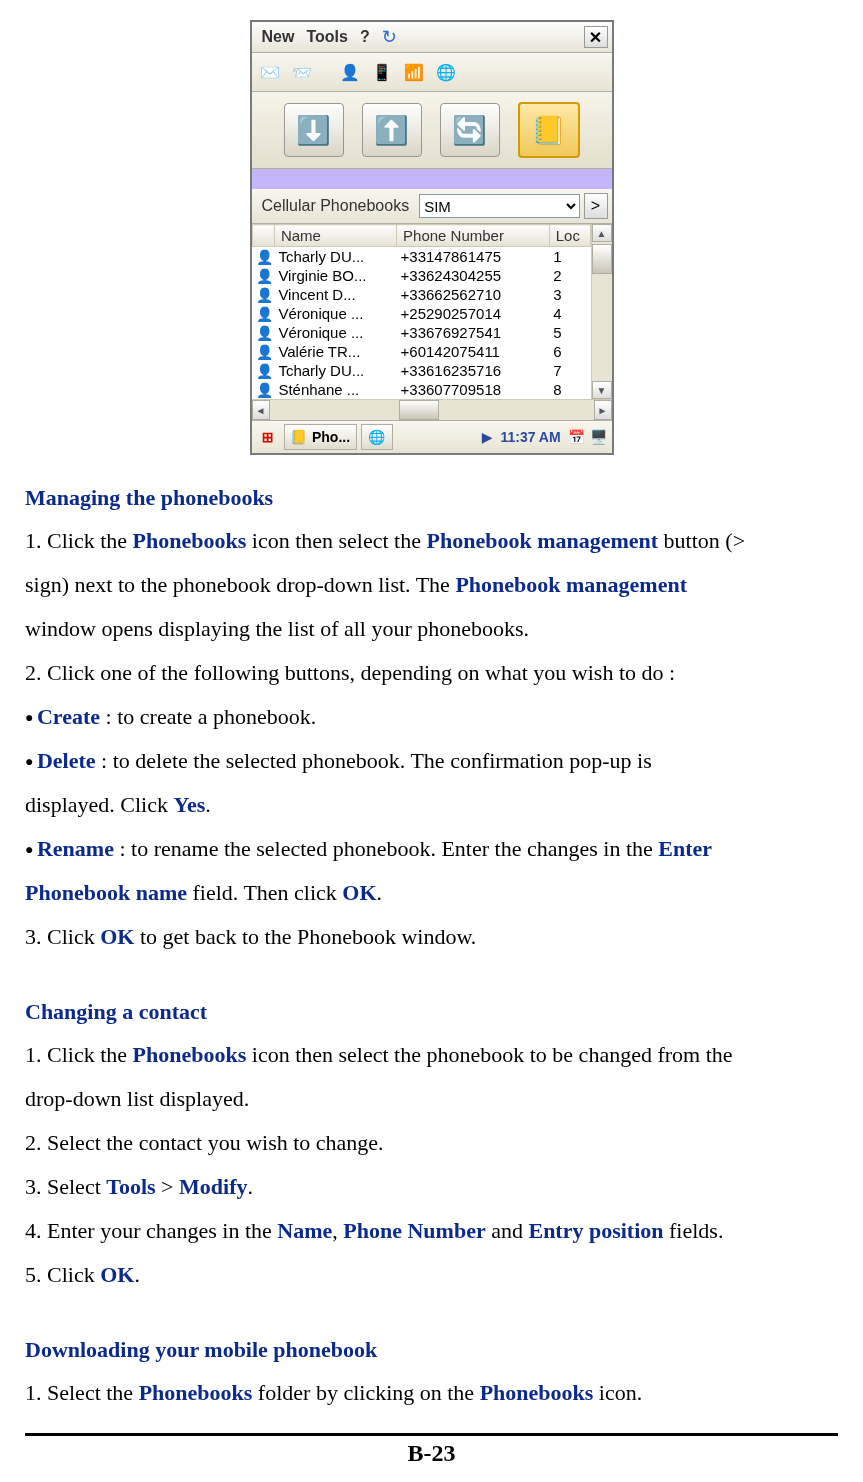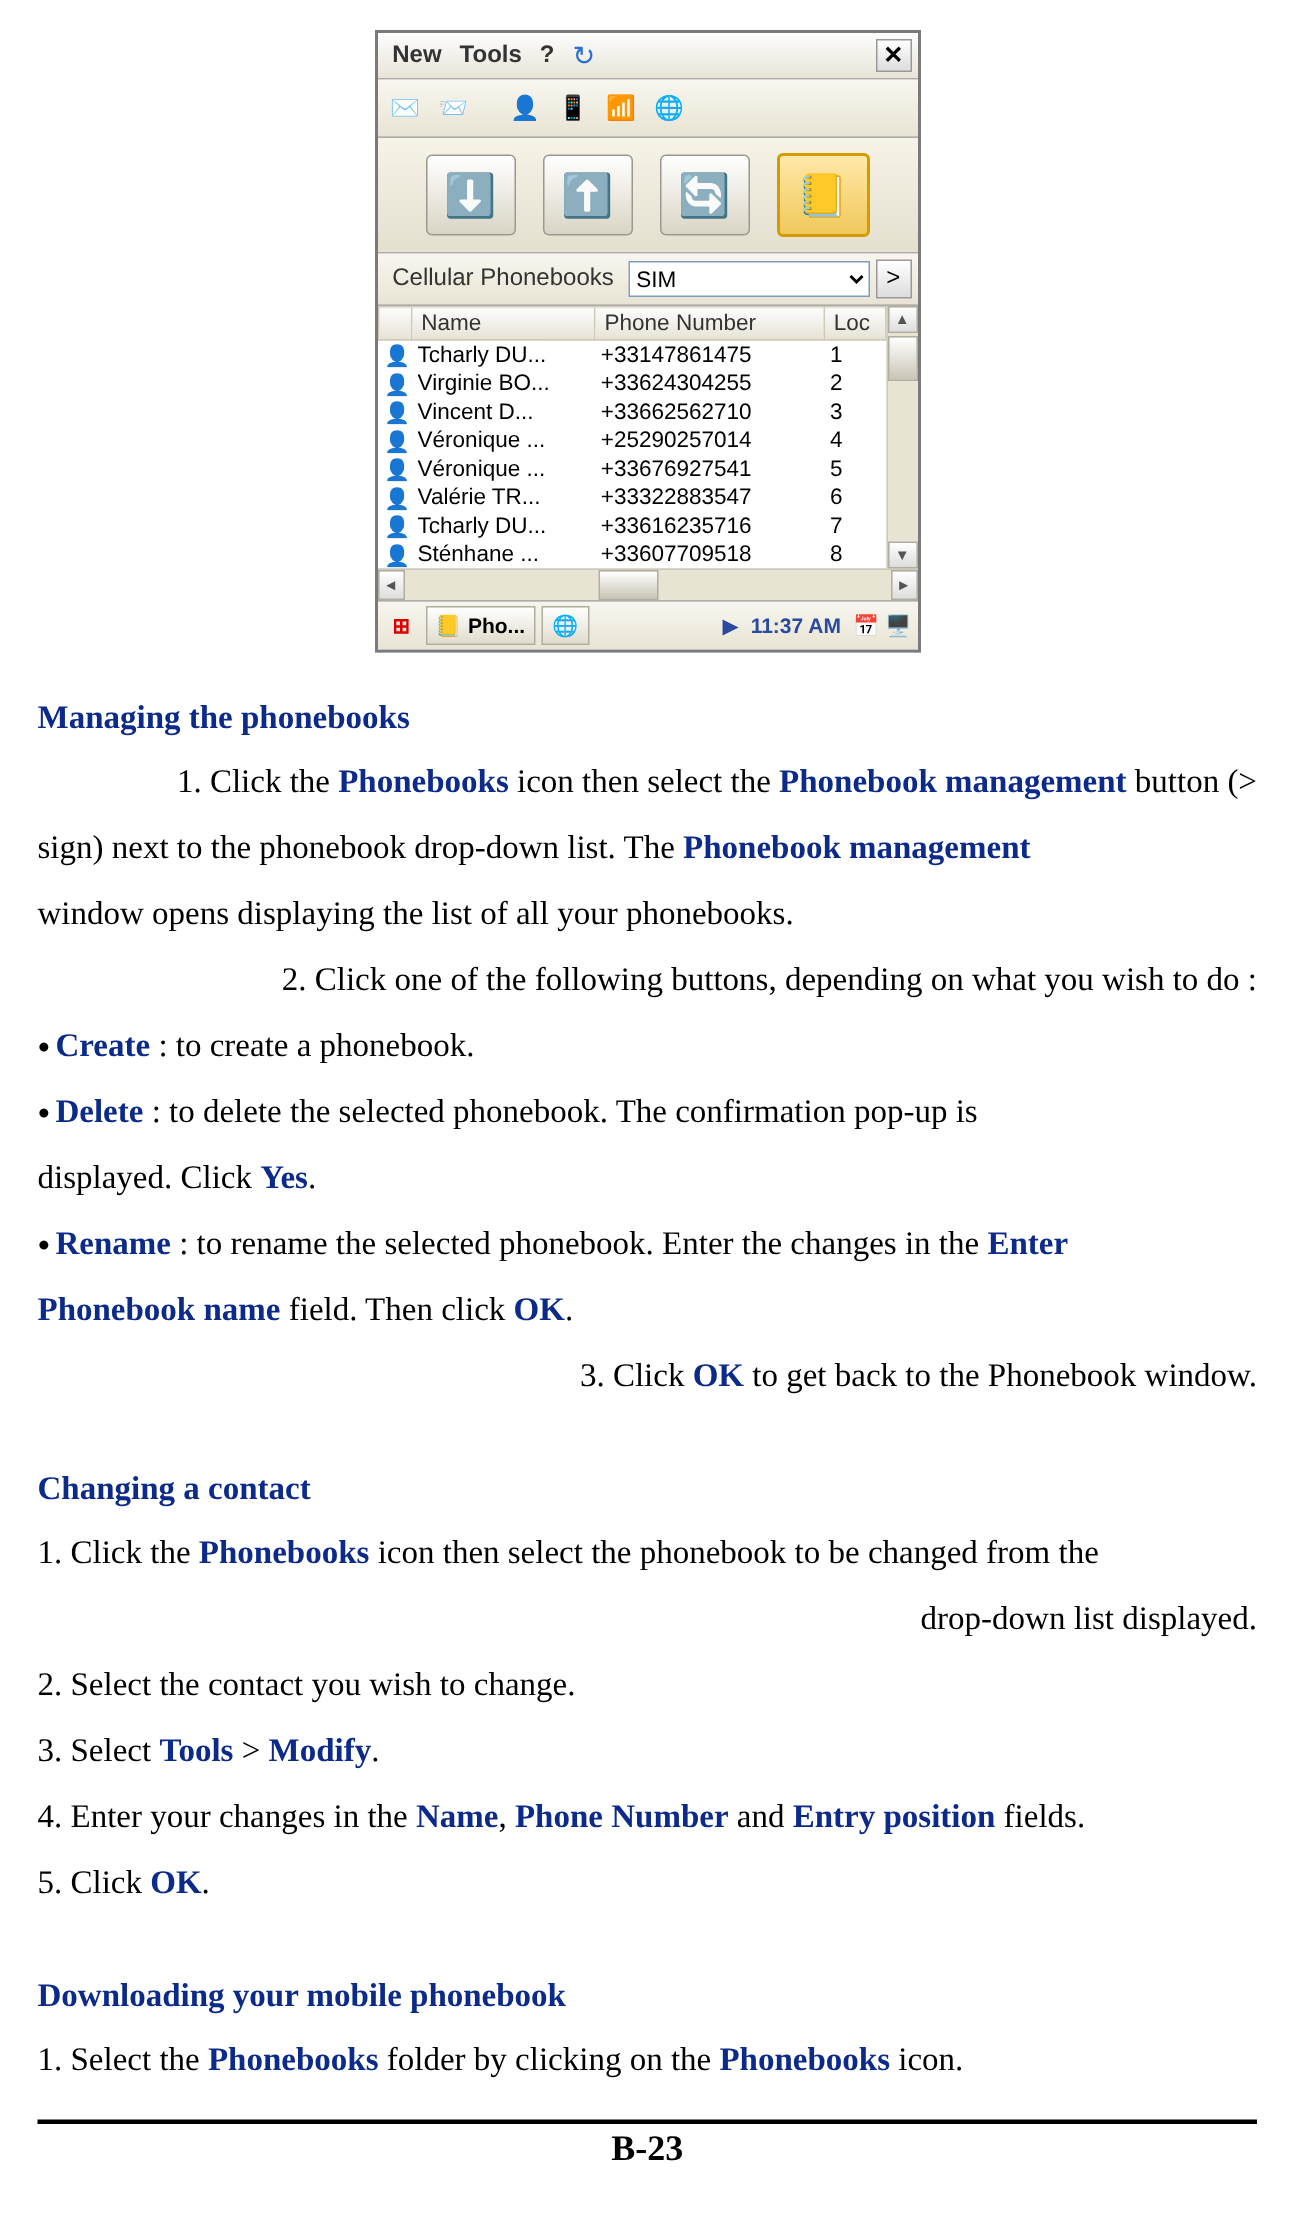--- a/index.html
+++ b/index.html
@@ -88,20 +88,21 @@
     border: 2px solid #d59a00;
     background: linear-gradient(#ffe9a8,#f0c85a);
   }
   .selrow {
     display: flex;
     align-items: center;
     padding: 4px 4px;
     background: linear-gradient(#f8f6ef,#e8e4d4);
     border-bottom: 1px solid #b0aea0;
     gap: 4px;
+    margin-top: 20px;
   }
   .selrow .lbl {
     padding: 0 6px;
     color: #333;
   }
   .selrow select {
     flex: 1;
     font-family: Tahoma, Arial, sans-serif;
     font-size: 15px;
     height: 24px;
@@ -214,21 +215,21 @@
     color:#2a4aa0;
     padding:0 4px;
   }
 
   
   .heading {
     color: #0b2a8a;
     font-weight: bold;
     margin: 14px 0 8px 0;
   }
-  .indent1 { margin-left: 30px; text-align: right; }
+  .indent1 { margin-left: 30px; }
   .indent2 { margin-left: 62px; }
   .indent3 { margin-left: 95px; }
   p, div.para {
     line-height: 2.0;
     margin: 0;
   }
   .bold-blue {
     color: #0b2a8a;
     font-weight: bold;
   }
@@ -331,21 +332,21 @@
             </tr>
           <tr>
               <td class="icon">👤</td>
               <td>Véronique ...</td>
               <td>+33676927541</td>
               <td>5</td>
             </tr>
           <tr>
               <td class="icon">👤</td>
               <td>Valérie TR...</td>
-              <td>+33322883547</td>
+              <td>+60142075411</td>
               <td>6</td>
             </tr>
           <tr>
               <td class="icon">👤</td>
               <td>Tcharly DU...</td>
               <td>+33616235716</td>
               <td>7</td>
             </tr>
           <tr>
               <td class="icon">👤</td>

